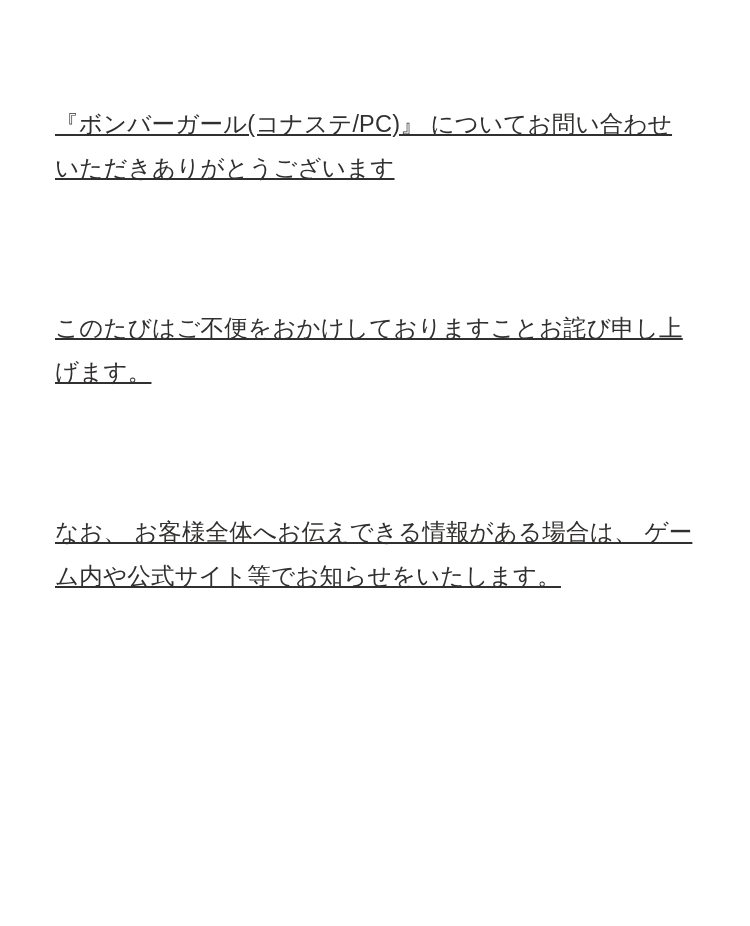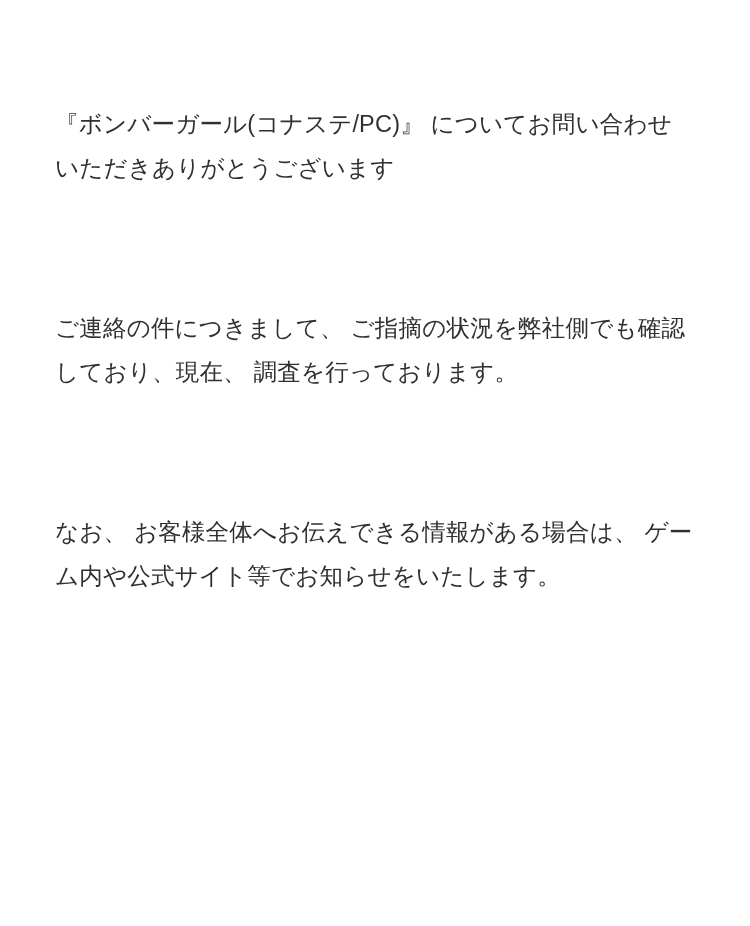--- a/index.html
+++ b/index.html
@@ -25,29 +25,30 @@
   .body-text {
     font-size: 23.5px;
     line-height: 44px;
     letter-spacing: 0.2px;
     color: #32302f;
     white-space: pre-wrap;
     word-break: break-word;
   }
   .para {
     margin: 0 0 28px 0;
+    text-decoration: underline;
   }
   .para:last-child {
     margin-bottom: 0;
   }
 </style>
 </head>
 <body>
 
 <div class="page">
   <div class="body-text">
     <p class="para">『ボンバーガール(コナステ/PC)』 についてお問い合わせいただきありがとうございます</p>
-    <p class="para">ご連絡の件につきまして、 ご指摘の状況を弊社側でも確認しており、現在、 調査を行っております。</p>
+    <p class="para">このたびはご不便をおかけしておりますことお詫び申し上げます。</p>
     <p class="para">なお、 お客様全体へお伝えできる情報がある場合は、 ゲーム内や公式サイト等でお知らせをいたします。</p>
     
     
   </div>
 </div>
 
 </body></html>

